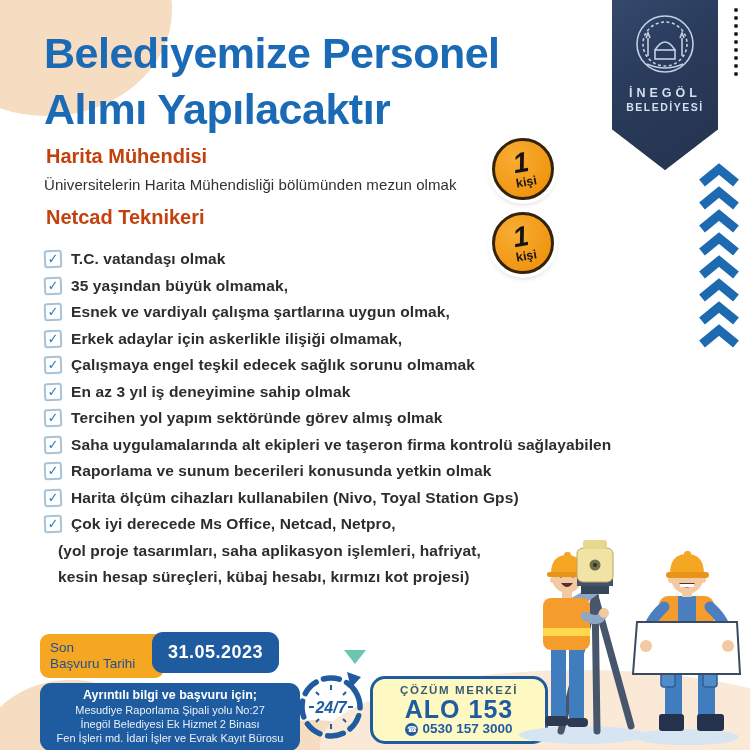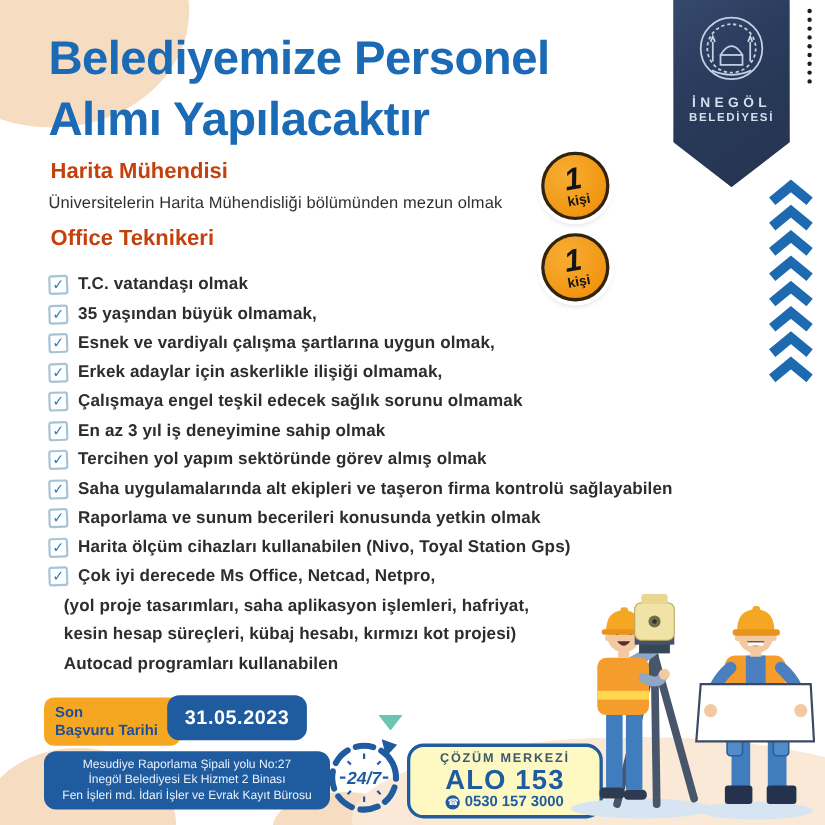--- a/index.html
+++ b/index.html
@@ -53,21 +53,21 @@
   .req-row{display:flex;align-items:center;gap:9px;height:26.5px;}
   .checkbox{width:14px;height:14px;flex:0 0 14px;border:2px solid #a9c3d6;border-radius:3px;
             color:#2f7fbc;font-size:13px;line-height:13px;text-align:center;font-weight:700;
             transform:rotate(-2deg);background:#fdfeff;}
   .req-label{font-size:15.5px;font-weight:600;color:#2d2d2d;white-space:nowrap;letter-spacing:.1px;}
   .req-cont{margin-left:14px;}
   .req-cont div{height:26.5px;display:flex;align-items:center;font-size:15.5px;
                 font-weight:600;color:#2d2d2d;white-space:nowrap;letter-spacing:.1px;}
   
   .deadline-label{position:absolute;left:40px;top:634px;width:104px;height:32px;
-    background:#f6a722;border-radius:9px;color:#1e4f96;font-weight:700;font-size:13.5px;
+    background:#f6a722;border-radius:9px;color:#1e4f96;font-weight:400;font-size:13.5px;
     line-height:1.2;padding:6px 10px;}
   .deadline-date{position:absolute;left:152px;top:632px;background:#1e5b9f;border-radius:11px;
     color:#ffffff;font-weight:800;font-size:18px;padding:10px 16px;letter-spacing:.5px;}
   .contact-box{position:absolute;left:40px;top:683px;width:252px;background:#1e5b9f;
     border-radius:11px;color:#ffffff;text-align:center;padding:5px 4px 6px;}
   .contact-heading{font-size:12.5px;font-weight:800;line-height:15px;}
   .contact-line{font-size:11px;font-weight:500;line-height:14px;color:#e9f1fb;}
   
   .tri{position:absolute;left:344px;top:650px;width:0;height:0;
        border-left:11px solid transparent;border-right:11px solid transparent;
@@ -142,21 +142,21 @@
     <span>Alımı Yapılacaktır</span>
   </h1>
 
   <h2 class="pos-title pos1-title">Harita Mühendisi</h2>
   <div class="pos-sub pos1-sub">Üniversitelerin Harita Mühendisliği bölümünden mezun olmak</div>
   <div class="count-badge badge1">
     <span class="count-num">1</span>
     <span class="count-unit">kişi</span>
   </div>
 
-  <h2 class="pos-title pos2-title">Office Teknikeri</h2>
+  <h2 class="pos-title pos2-title">Netcad Teknikeri</h2>
   <div class="count-badge badge2">
     <span class="count-num">1</span>
     <span class="count-unit">kişi</span>
   </div>
 
   <div class="reqs">
     <div class="req-row">
         <span class="checkbox">✓</span>
         <span class="req-label">T.C. vatandaşı olmak</span>
       </div>
@@ -196,31 +196,31 @@
         <span class="checkbox">✓</span>
         <span class="req-label">Harita ölçüm cihazları kullanabilen (Nivo, Toyal Station Gps)</span>
       </div>
     <div class="req-row">
         <span class="checkbox">✓</span>
         <span class="req-label">Çok iyi derecede Ms Office, Netcad, Netpro,</span>
       </div>
     <div class="req-cont">
       <div>(yol proje tasarımları, saha aplikasyon işlemleri, hafriyat,</div>
       <div>kesin hesap süreçleri, kübaj hesabı, kırmızı kot projesi)</div>
-      <div>Autocad programları kullanabilen</div>
     </div>
   </div>
 
   <div class="deadline-label">
     <span>Son</span><br>
     <span>Başvuru Tarihi</span>
   </div>
   <div class="deadline-date">31.05.2023</div>
 
   <div class="contact-box">
+    <div class="contact-heading">Ayrıntılı bilgi ve başvuru için;</div>
     <div class="contact-line">Mesudiye Raporlama Şipali yolu No:27</div>
     <div class="contact-line">İnegöl Belediyesi Ek Hizmet 2 Binası</div>
     <div class="contact-line">Fen İşleri md. İdari İşler ve Evrak Kayıt Bürosu</div>
   </div>
 
   <div class="tri"></div>
   <svg class="clock" width="76" height="80" viewBox="0 0 76 80">
     <circle cx="38" cy="41" r="29" fill="none" stroke="#1e5b9f" stroke-width="5.5" stroke-dasharray="16 8" stroke-linecap="round" transform="rotate(-30 38 41)"></circle>
     <polygon points="54,6 68,11 58,22" fill="#1e5b9f"></polygon>
     <g stroke="#1e5b9f" stroke-width="2">

